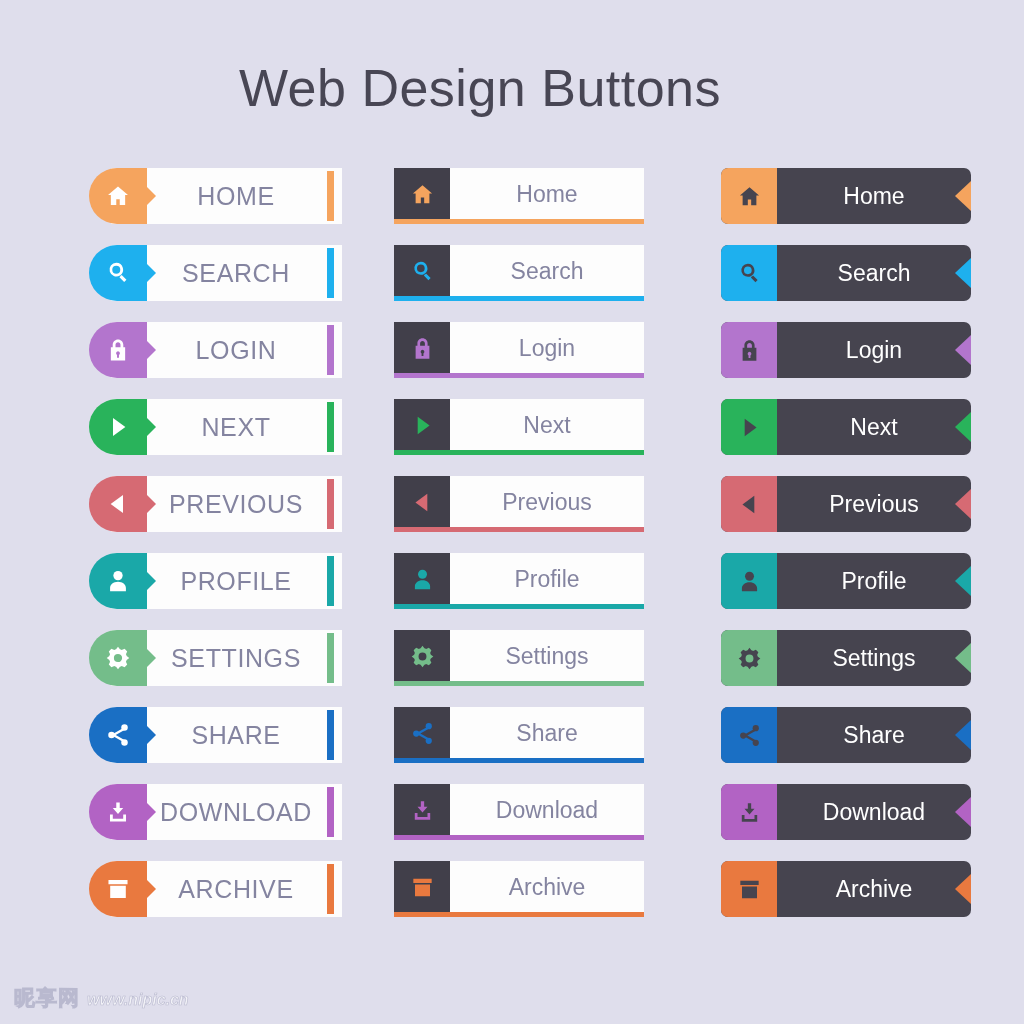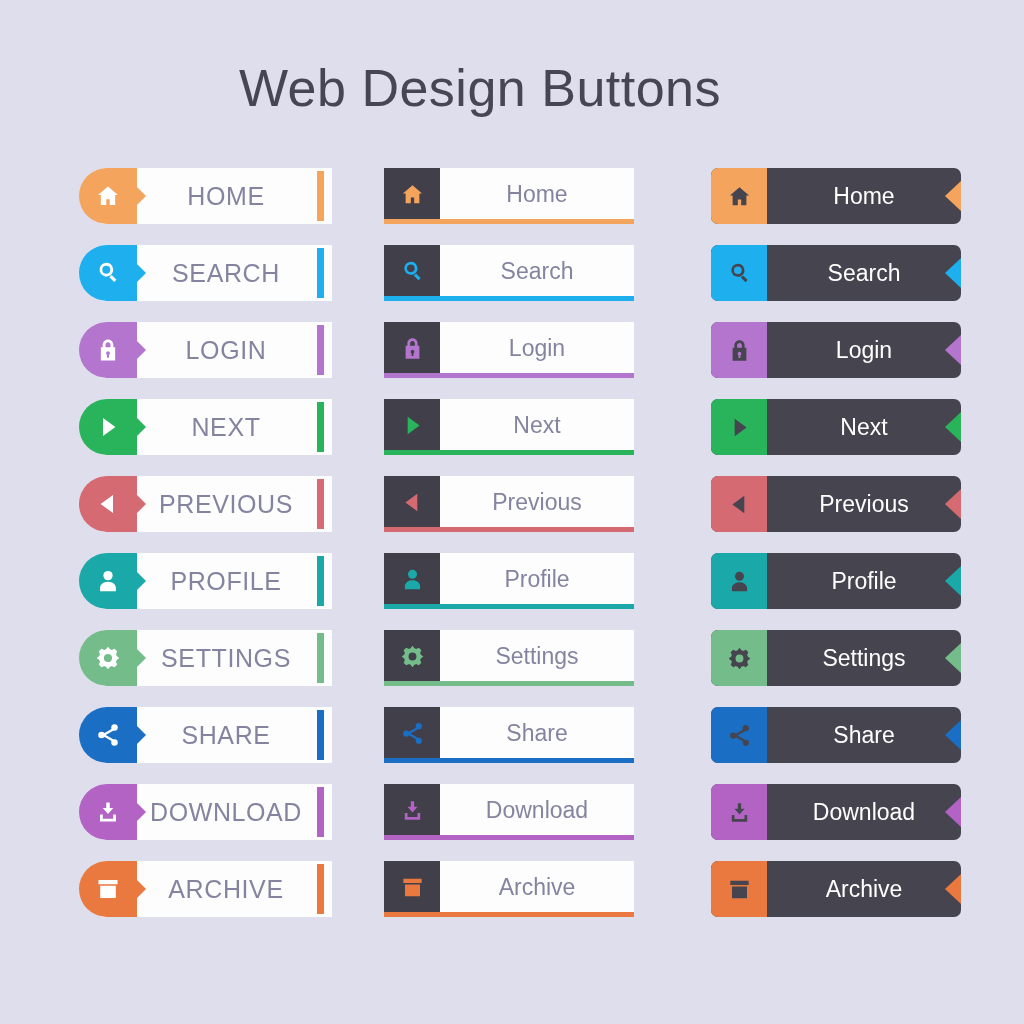--- a/index.html
+++ b/index.html
@@ -25,20 +25,21 @@
     letter-spacing: 0.5px;
     color: #484654;
   }
 
   
   .columns {
     position: absolute;
     top: 168px; left: 0; width: 1024px;
     display: flex;
     justify-content: flex-start;
+    padding-left: 10px;
   }
   .col { display: flex; flex-direction: column; }
   .col-1 { margin-left: 79px;  width: 253px; }
   .col-2 { margin-left: 52px;  width: 250px; }
   .col-3 { margin-left: 77px;  width: 250px; }
 
   .btn-row { height: 77px; position: relative; }
 
   
   .a-wrap {
@@ -586,15 +587,19 @@
                 </svg>
               </div>
               <div class="c-label">Archive</div>
               <div class="c-notch" style="color:#e9793f"></div>
             </div>
           </div>
         </div>
       </div>
   </div>
 
+  <div class="watermark">
+    <span class="wm-cn">昵享网</span>
+    <span class="wm-url">www.nipic.cn</span>
+  </div>
 
 
 </div>
 
 </body></html>

